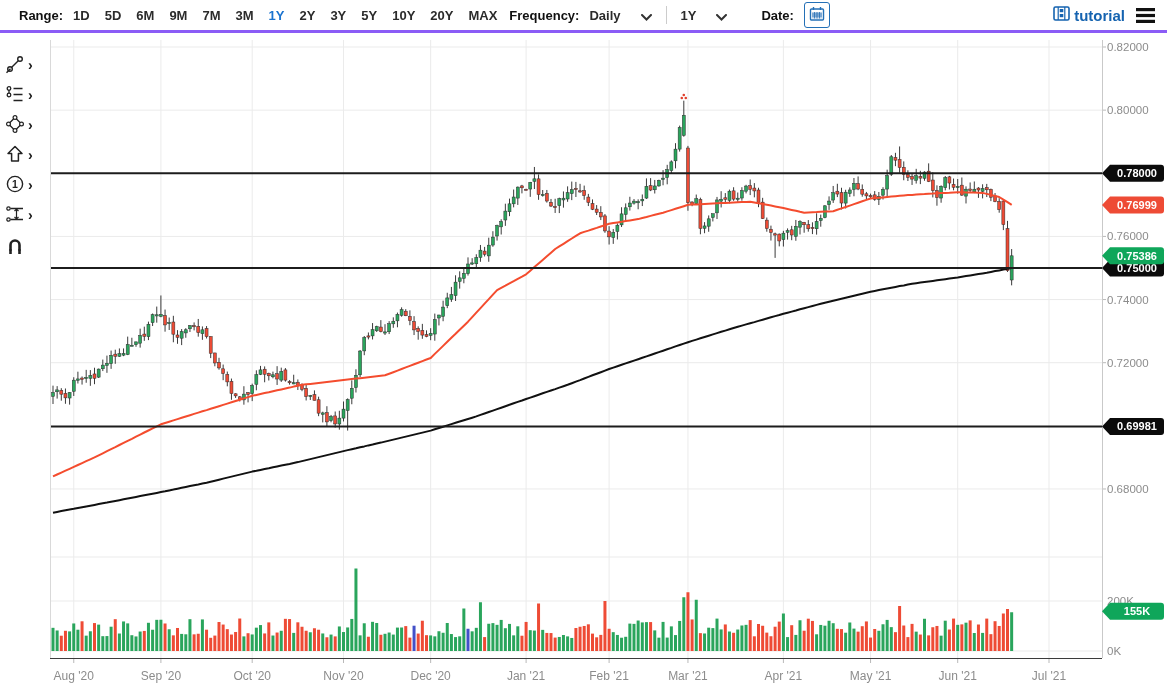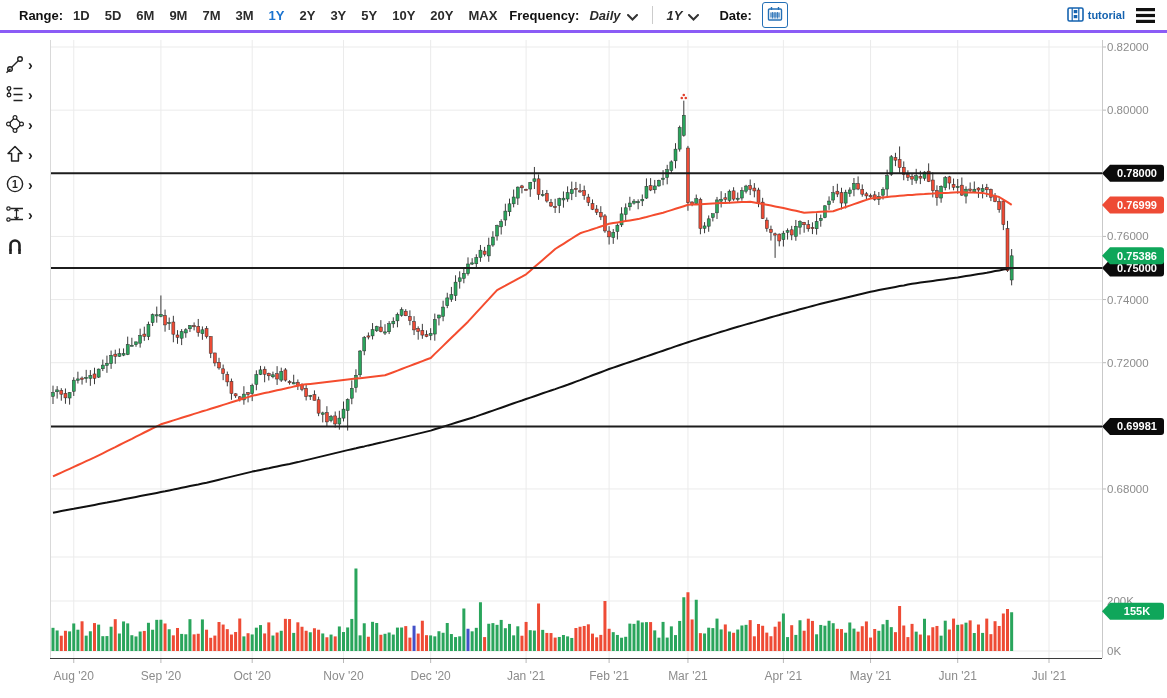--- a/index.html
+++ b/index.html
@@ -3,27 +3,27 @@
 <meta charset="utf-8">
 <style>
   html,body{margin:0;padding:0;background:#fff;width:1167px;height:698px;overflow:hidden;
     font-family:"Liberation Sans",sans-serif;-webkit-font-smoothing:antialiased;}
   #toolbar{position:absolute;left:0;top:0;width:1167px;height:33px;display:flex;align-items:center;
     border-bottom:3px solid #8b5cf6;box-sizing:border-box;padding-left:19px;font-size:13px;color:#222;background:#fff;z-index:5;}
   .tb-label{font-weight:bold;color:#111;margin-right:10px;}
   #range-buttons{display:flex;gap:15px;margin-right:12px;text-align:center;}
   .range-btn{color:#2b2b2b;font-weight:600;cursor:pointer;}
   .range-btn.selected{color:#1a73cf;}
-  .dd{display:flex;align-items:center;gap:6px;font-weight:600;color:#2b2b2b;cursor:pointer;font-style:italic;}
+  .dd{display:flex;align-items:center;gap:20px;font-weight:600;color:#2b2b2b;cursor:pointer;}
   .caret{display:inline-block;margin-top:2px;}
   .vdiv{width:1px;height:18px;background:#ccc;margin:0 14px;}
   #date-btn{width:26px;height:26px;border:1px solid #2470b6;border-radius:3px;background:#fff;
     display:flex;align-items:center;justify-content:center;cursor:pointer;padding:0;}
   #tb-right{margin-left:auto;display:flex;align-items:center;gap:9px;margin-right:10px;}
-  #brand{display:flex;align-items:center;gap:4px;color:#1563b0;font-weight:bold;font-size:11px;}
+  #brand{display:flex;align-items:center;gap:4px;color:#1563b0;font-weight:bold;font-size:15px;}
   #menu-btn{background:none;border:none;padding:2px;cursor:pointer;line-height:0;}
   #sidebar{position:absolute;left:0;top:40px;width:50px;z-index:4;}
   .tool-btn{position:absolute;left:5px;width:42px;height:26px;display:flex;align-items:center;gap:3px;
     background:none;border:none;padding:0;cursor:pointer;}
   .tool-btn .chev{font-size:14px;font-weight:bold;color:#1b1b1b;line-height:1;}
   #chart-svg{position:absolute;left:0;top:0;}
 </style>
 </head>
 <body>
 
@@ -836,21 +836,21 @@
   </span>
   <span class="vdiv"></span>
   <span class="dd">
     <span>1Y</span>
     <span class="caret">
       <svg width="11" height="7" viewBox="0 0 11 7">
           <polyline points="1,1 5.5,5.5 10,1" fill="none" stroke="#333" stroke-width="2" stroke-linecap="round"></polyline>
         </svg>
     </span>
   </span>
-  <span class="tb-label" style="margin-left:20px">Date:</span>
+  <span class="tb-label" style="margin-left:34px">Date:</span>
   <button id="date-btn">
     <span>
       <svg width="16" height="16" viewBox="0 0 16 16">
         <rect x="1.5" y="3" width="13" height="11" rx="1" fill="none" stroke="#2470b6" stroke-width="1.4"></rect>
         <line x1="4.5" y1="1" x2="4.5" y2="4" stroke="#2470b6" stroke-width="1.4"></line>
         <line x1="11.5" y1="1" x2="11.5" y2="4" stroke="#2470b6" stroke-width="1.4"></line>
         <rect x="3" y="6" width="10" height="6.5" fill="#b9cfe6"></rect>
         <path d="M3 8h10M3 10h10M5.5 6v6.5M8 6v6.5M10.5 6v6.5" stroke="#2470b6" stroke-width="0.8"></path>
       </svg>
     </span>

